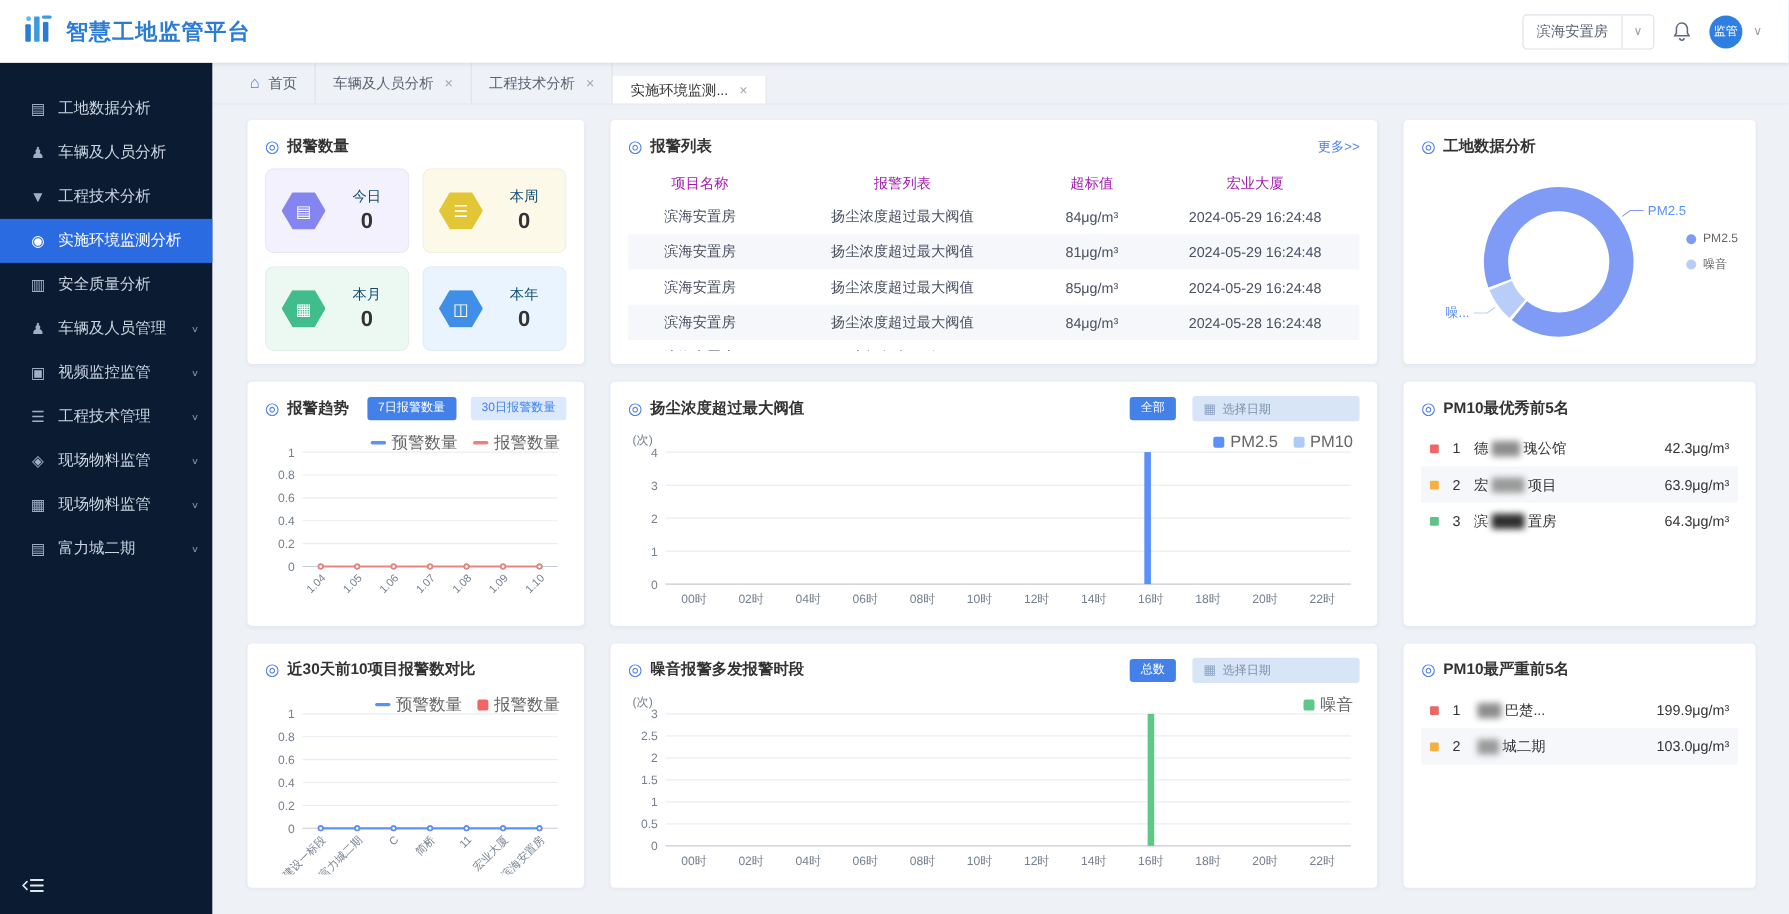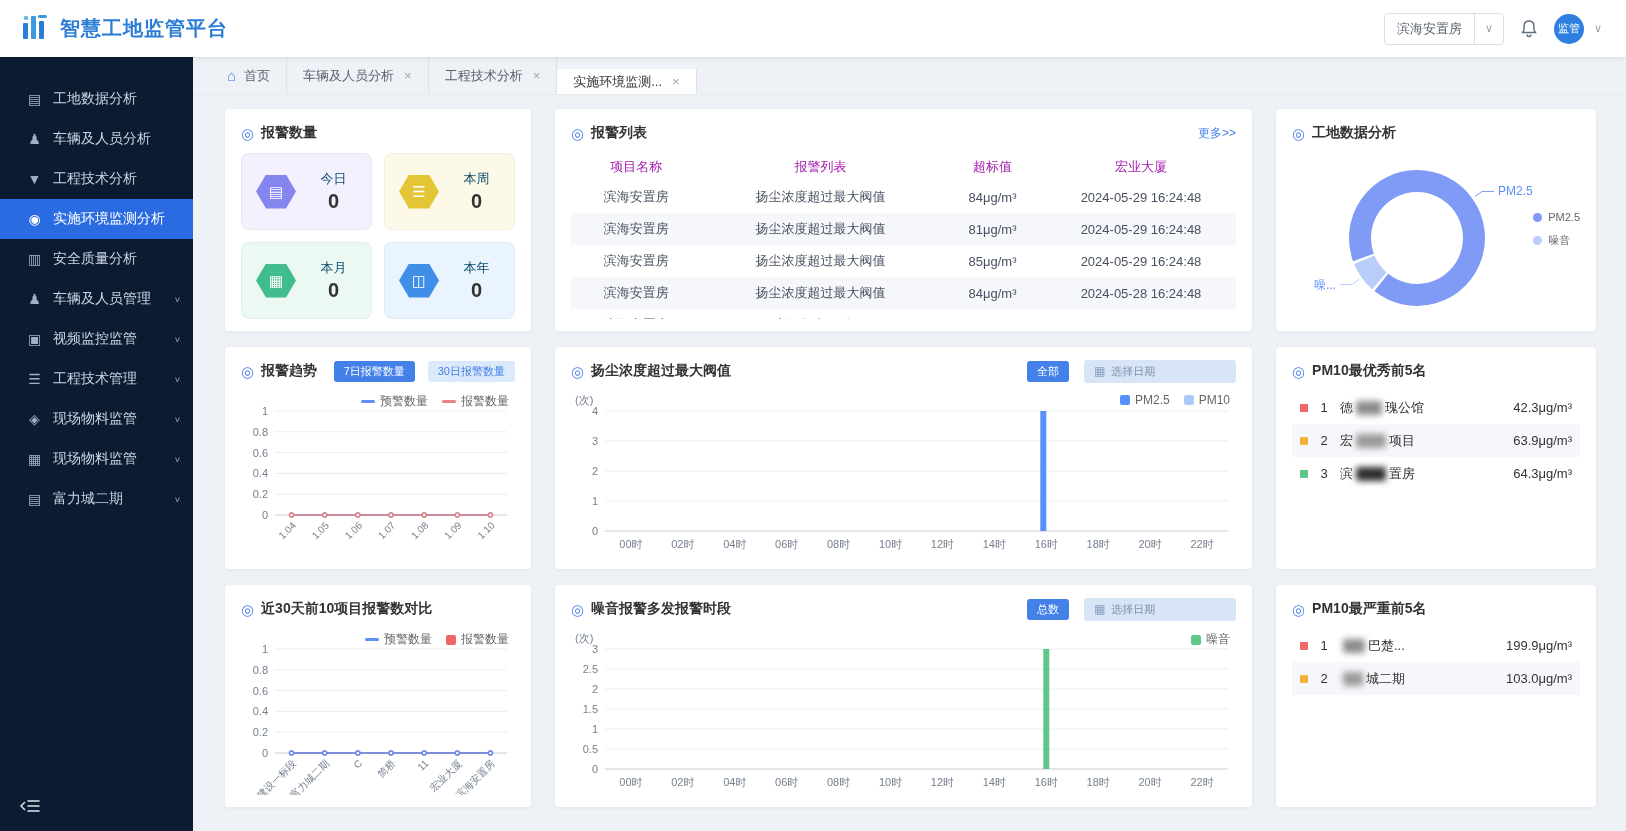--- a/index.html
+++ b/index.html
@@ -71,21 +71,21 @@
   .dot{width:8px;height:8px;border-radius:1px;flex:none;}
   .rk{width:12px;text-align:center;}
   .rname{display:flex;align-items:center;}
   .blur{display:inline-block;height:14px;border-radius:2px;filter:blur(3px);margin:0 3px;}
   .rval{margin-left:auto;}
 
   
   .chart{flex:1;position:relative;min-height:0;}
   .chart svg,.donut-box svg{position:absolute;left:0;top:0;}
   .chart-legend{position:absolute;top:2px;right:6px;display:flex;gap:14px;align-items:center;z-index:2;}
-  .lg-item{display:flex;align-items:center;gap:5px;font-size:12px;color:#666;}
+  .lg-item{display:flex;align-items:center;gap:5px;font-size:15px;color:#666;}
   .mk-square{width:10px;height:10px;border-radius:2px;}
   .mk-line{width:14px;height:3px;border-radius:2px;}
   .unit{position:absolute;left:4px;top:2px;font-size:11px;color:#76808e;z-index:2;}
   .donut-box{flex:1;position:relative;}
   .donut-legend{position:absolute;right:0;top:58px;display:flex;flex-direction:column;gap:10px;z-index:2;}
   .dl-item{display:flex;align-items:center;gap:6px;font-size:11px;color:#666;}
   .dl-dot{width:9px;height:9px;border-radius:50%;flex:none;}
 </style>
 </head>
 <body>

